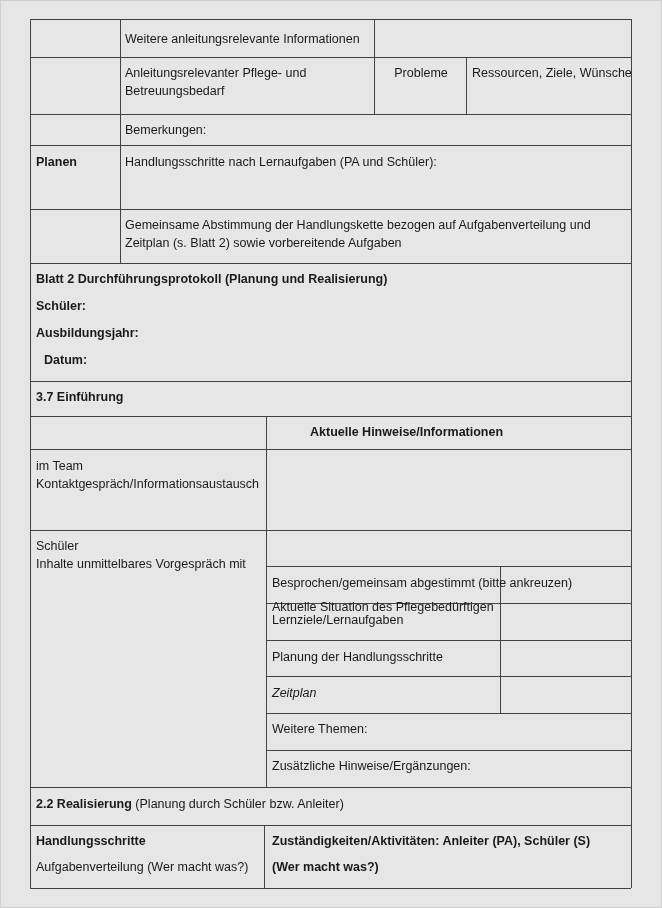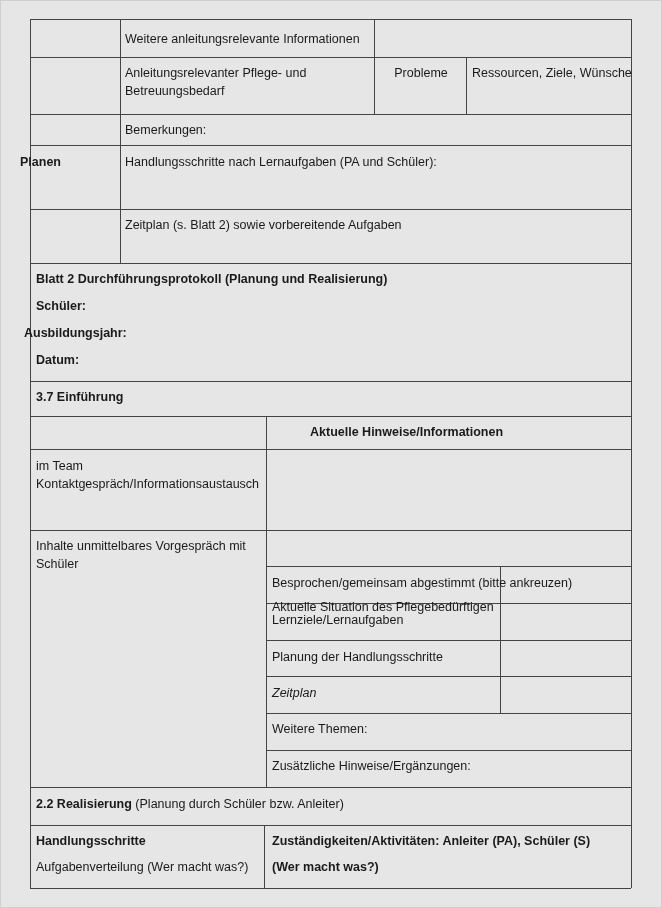--- a/index.html
+++ b/index.html
@@ -54,44 +54,45 @@
 
   <div class="cell" style="left:125px;top:64px;">
     <div>Anleitungsrelevanter Pflege- und</div>
     <div>Betreuungsbedarf</div>
   </div>
   <div class="cell" style="left:376px;top:64px;width:90px;text-align:center;">Probleme</div>
   <div class="cell" style="left:472px;top:64px;">Ressourcen, Ziele, Wünsche</div>
 
   <div class="cell" style="left:125px;top:121px;">Bemerkungen:</div>
 
-  <div class="cell b" style="left:20px;top:153px;">Planen</div>
+  <div class="cell b" style="left:36px;top:153px;">Planen</div>
   <div class="cell" style="left:125px;top:153px;">Handlungsschritte nach Lernaufgaben (PA und Schüler):</div>
 
   <div class="cell" style="left:125px;top:216px;">
+    <div>Gemeinsame Abstimmung der Handlungskette bezogen auf Aufgabenverteilung und</div>
     <div>Zeitplan (s. Blatt 2) sowie vorbereitende Aufgaben</div>
   </div>
 
   <div class="cell b" style="left:36px;top:270px;">Blatt 2 Durchführungsprotokoll (Planung und Realisierung)</div>
   <div class="cell b" style="left:36px;top:297px;">Schüler:</div>
-  <div class="cell b" style="left:24px;top:324px;">Ausbildungsjahr:</div>
-  <div class="cell b" style="left:36px;top:351px;">Datum:</div>
+  <div class="cell b" style="left:36px;top:324px;">Ausbildungsjahr:</div>
+  <div class="cell b" style="left:44px;top:351px;">Datum:</div>
 
   <div class="cell b" style="left:36px;top:388px;">3.7 Einführung</div>
   <div class="cell b" style="left:275px;top:423px;margin-left:35px;">Aktuelle Hinweise/Informationen</div>
 
   <div class="cell" style="left:36px;top:457px;width:228px;">
     <div>im Team</div>
     <div>Kontaktgespräch/Informationsaustausch</div>
   </div>
   <div class="cell" style="left:268px;top:450px;width:362px;height:79px;"></div>
 
   <div class="cell" style="left:36px;top:537px;width:228px;">
+    <div>Schüler</div>
     <div>Inhalte unmittelbares Vorgespräch mit</div>
-    <div>Schüler</div>
   </div>
   <div class="cell" style="left:272px;top:537px;margin-top:37px;">Besprochen/gemeinsam abgestimmt (bitte ankreuzen)</div>
 
   <div class="cell" style="left:272px;top:574px;margin-top:24px;">Aktuelle Situation des Pflegebedürftigen</div>
   <div class="cell" style="left:502px;top:567px;width:128px;height:35px;"></div>
   <div class="cell" style="left:272px;top:611px;">Lernziele/Lernaufgaben</div>
   <div class="cell" style="left:502px;top:604px;width:128px;height:35px;"></div>
   <div class="cell" style="left:272px;top:648px;">Planung der Handlungsschritte</div>
   <div class="cell" style="left:502px;top:641px;width:128px;height:34px;"></div>
   <div class="cell" style="left:272px;top:684px;font-style:italic;">Zeitplan</div>

